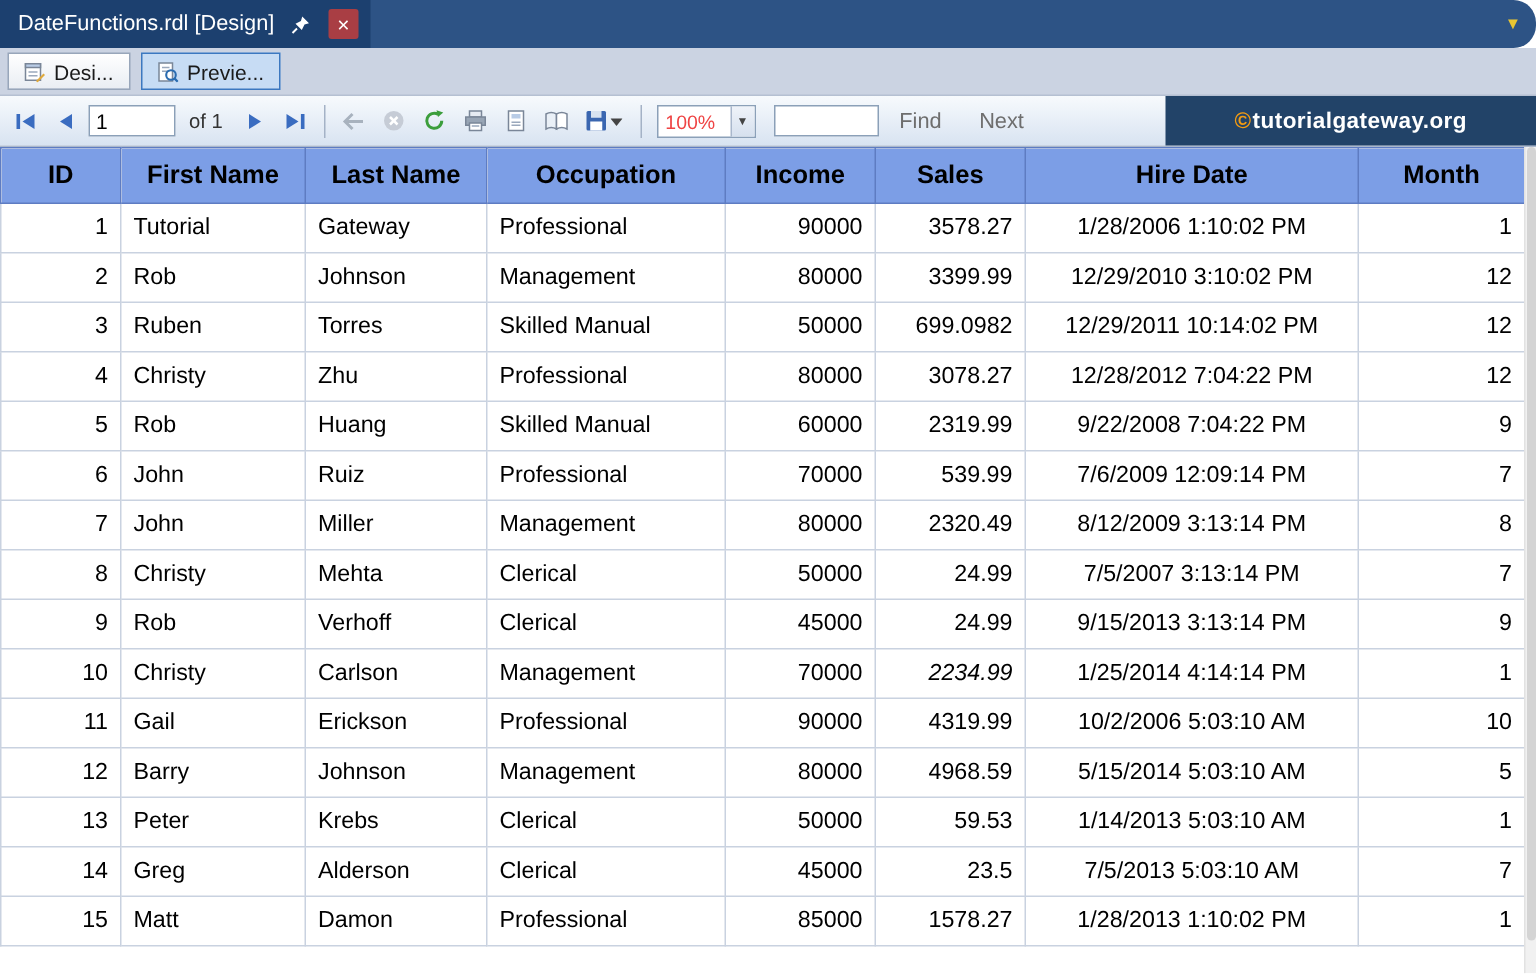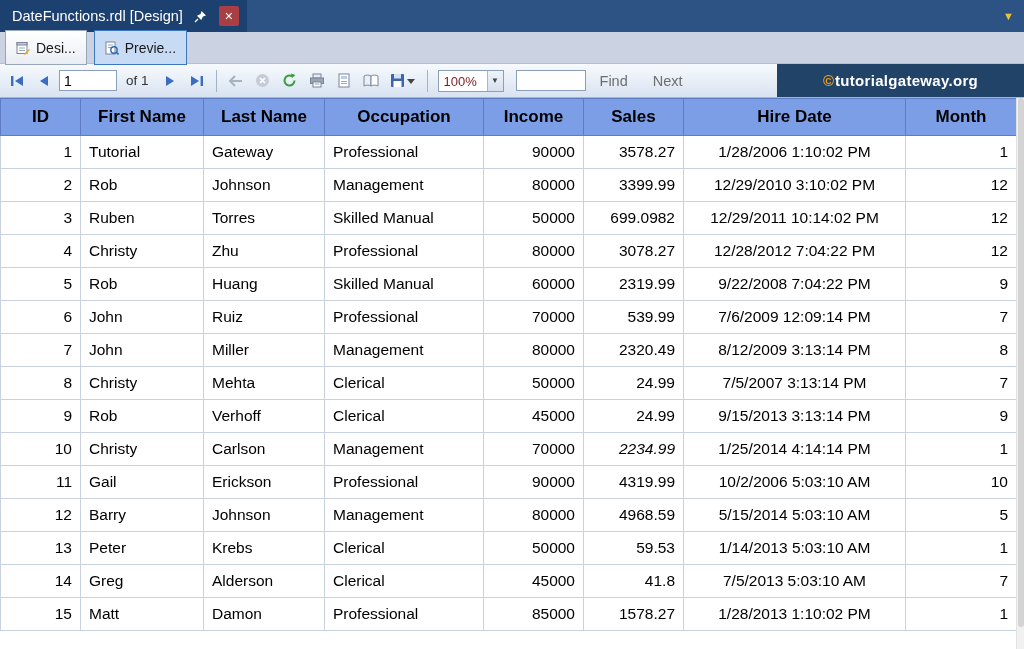--- a/index.html
+++ b/index.html
@@ -8,21 +8,21 @@
     font-family: "Liberation Sans", sans-serif;
     background:#fff;
     overflow:hidden;
   }
   .screen { width:1024px; height:649px; position:relative; overflow:hidden; background:#fff; }
 
   
   .titlebar {
     height:32px;
     background: var(--title-bar, #2D5385);
-    display:flex; align-items:stretch;
+    display:flex; align-items:stretch;border-radius:15px;
   }
   .file-tab {
     background:#1C406F;
     color:#fff;
     display:flex; align-items:center;
     padding:0 8px 0 12px;
     gap:9px;
     font-size:14.5px;
   }
   .file-tab .tab-title { white-space:nowrap; }
@@ -45,21 +45,21 @@
   
   .doctabs {
     height:32px;
     background:#CBD3E2;
     border-bottom:1px solid #B5C0D2;
     display:flex; align-items:center;
     padding-left:5px; gap:7px;
   }
   .doc-btn {
     display:inline-flex; align-items:center; gap:6px;
-    height:35px; padding:0 10px;
+    height:25px; padding:0 10px;
     font-size:14px; color:#1a1a1a;
     border:1px solid #98A6BA;
     background:linear-gradient(#ffffff,#E9EDF3);
     cursor:pointer;
   }
   .doc-btn.active {
     background:#C7DCF4;
     border:1px solid #3C78C0;
   }
 
@@ -91,21 +91,21 @@
     font-size:14px; padding:0 4px;
   }
   .of-label { font-size:13.5px; color:#333; margin:0 6px; white-space:nowrap; }
   .combo {
     width:66px; height:22px;
     background:#fff; border:1px solid #8BA0B8;
     display:flex; align-items:stretch;
     margin:0 3px; cursor:pointer;
     flex:0 0 auto;
   }
-  .combo-text { flex:1; font-size:13px; padding:3px 0 0 5px; color:#7f1d1d; }
+  .combo-text { flex:1; font-size:13px; padding:3px 0 0 5px; color:#ef4444; }
   .combo-btn {
     width:16px; background:linear-gradient(#EFF3F9,#D6E0EE);
     border-left:1px solid #A9B7CC;
     display:flex; align-items:center; justify-content:center;
     font-size:8px; color:#444;
   }
   .find-input {
     width:70px; height:21px;
     border:1px solid #8BA0B8;
     font-family:"Liberation Sans",sans-serif;
@@ -458,21 +458,21 @@
             <td style="text-align: right;">59.53</td>
             <td style="text-align: center;">1/14/2013 5:03:10 AM</td>
             <td style="text-align: right;">1</td>
           </tr>
           <tr>
             <td style="text-align: right;">14</td>
             <td style="text-align: left;">Greg</td>
             <td style="text-align: left;">Alderson</td>
             <td style="text-align: left;">Clerical</td>
             <td style="text-align: right;">45000</td>
-            <td style="text-align: right;">41.8</td>
+            <td style="text-align: right;">23.5</td>
             <td style="text-align: center;">7/5/2013 5:03:10 AM</td>
             <td style="text-align: right;">7</td>
           </tr>
           <tr>
             <td style="text-align: right;">15</td>
             <td style="text-align: left;">Matt</td>
             <td style="text-align: left;">Damon</td>
             <td style="text-align: left;">Professional</td>
             <td style="text-align: right;">85000</td>
             <td style="text-align: right;">1578.27</td>

